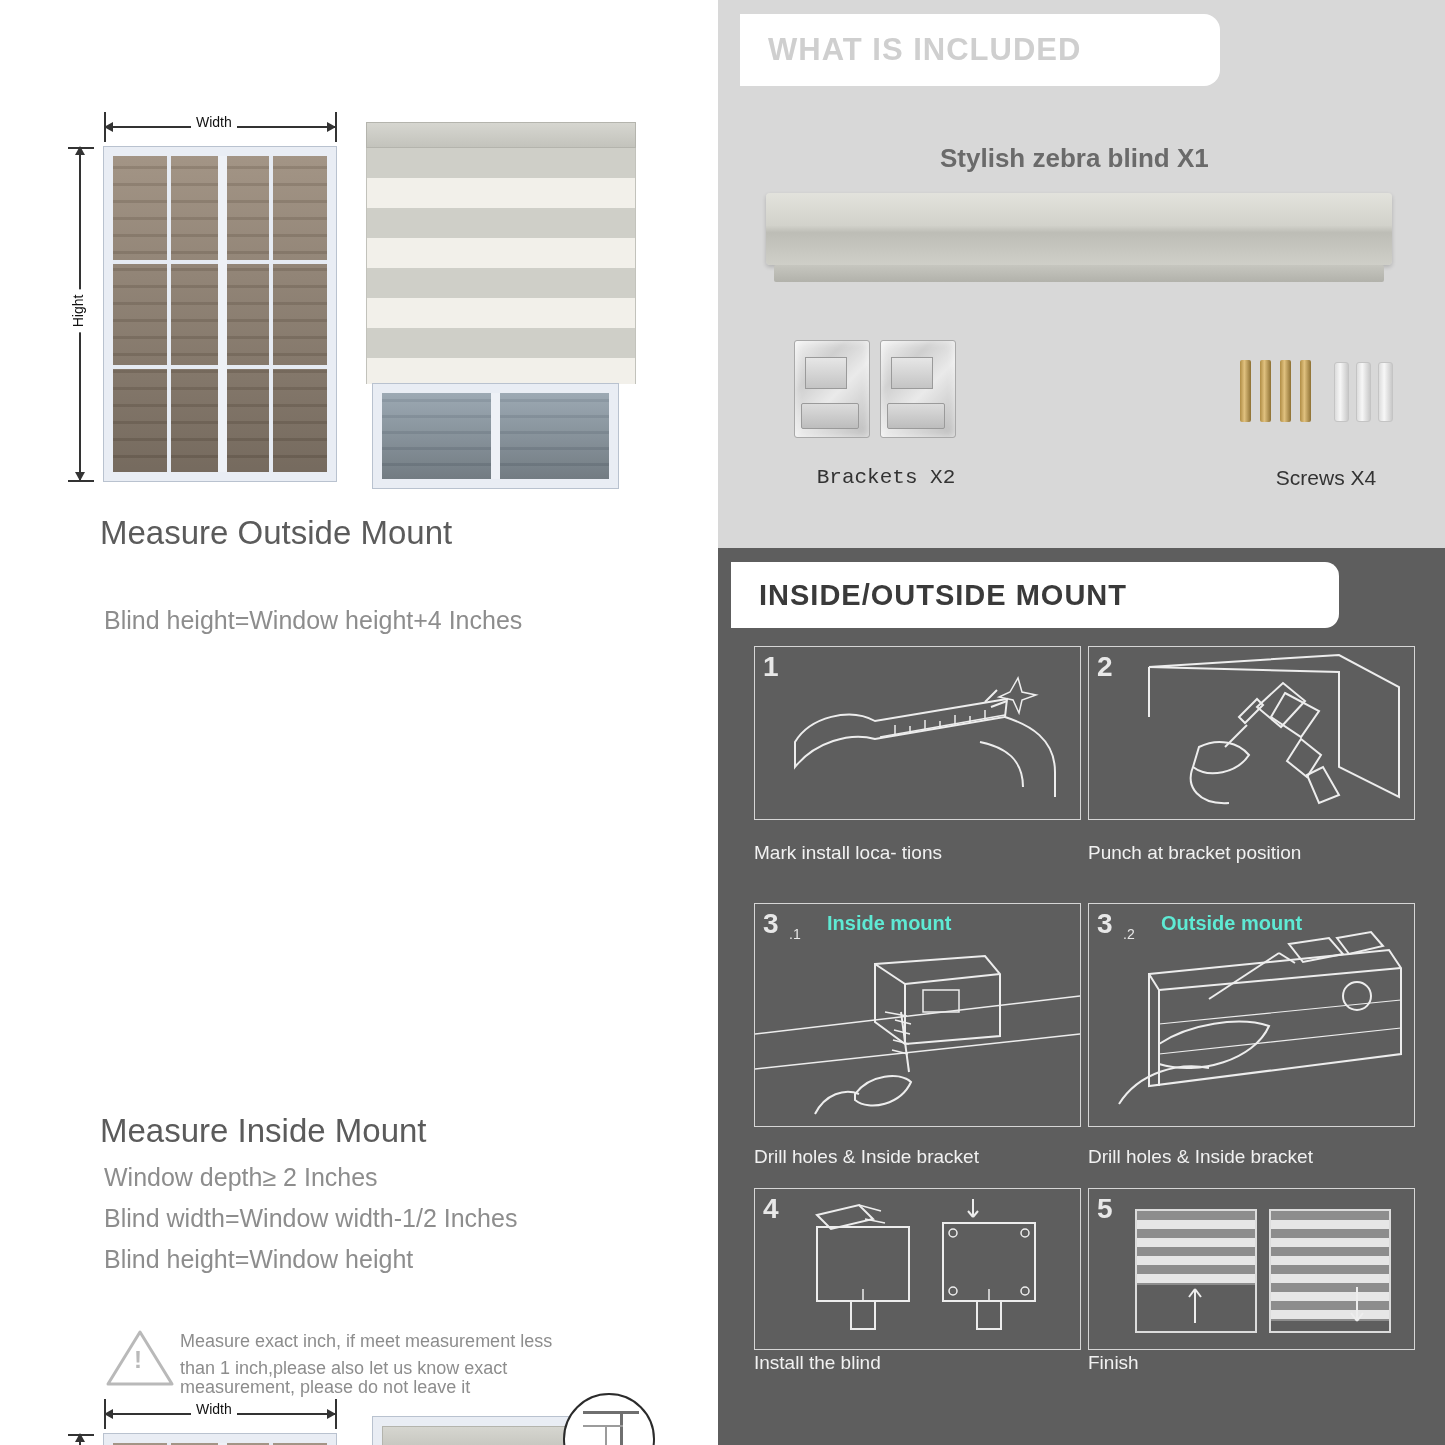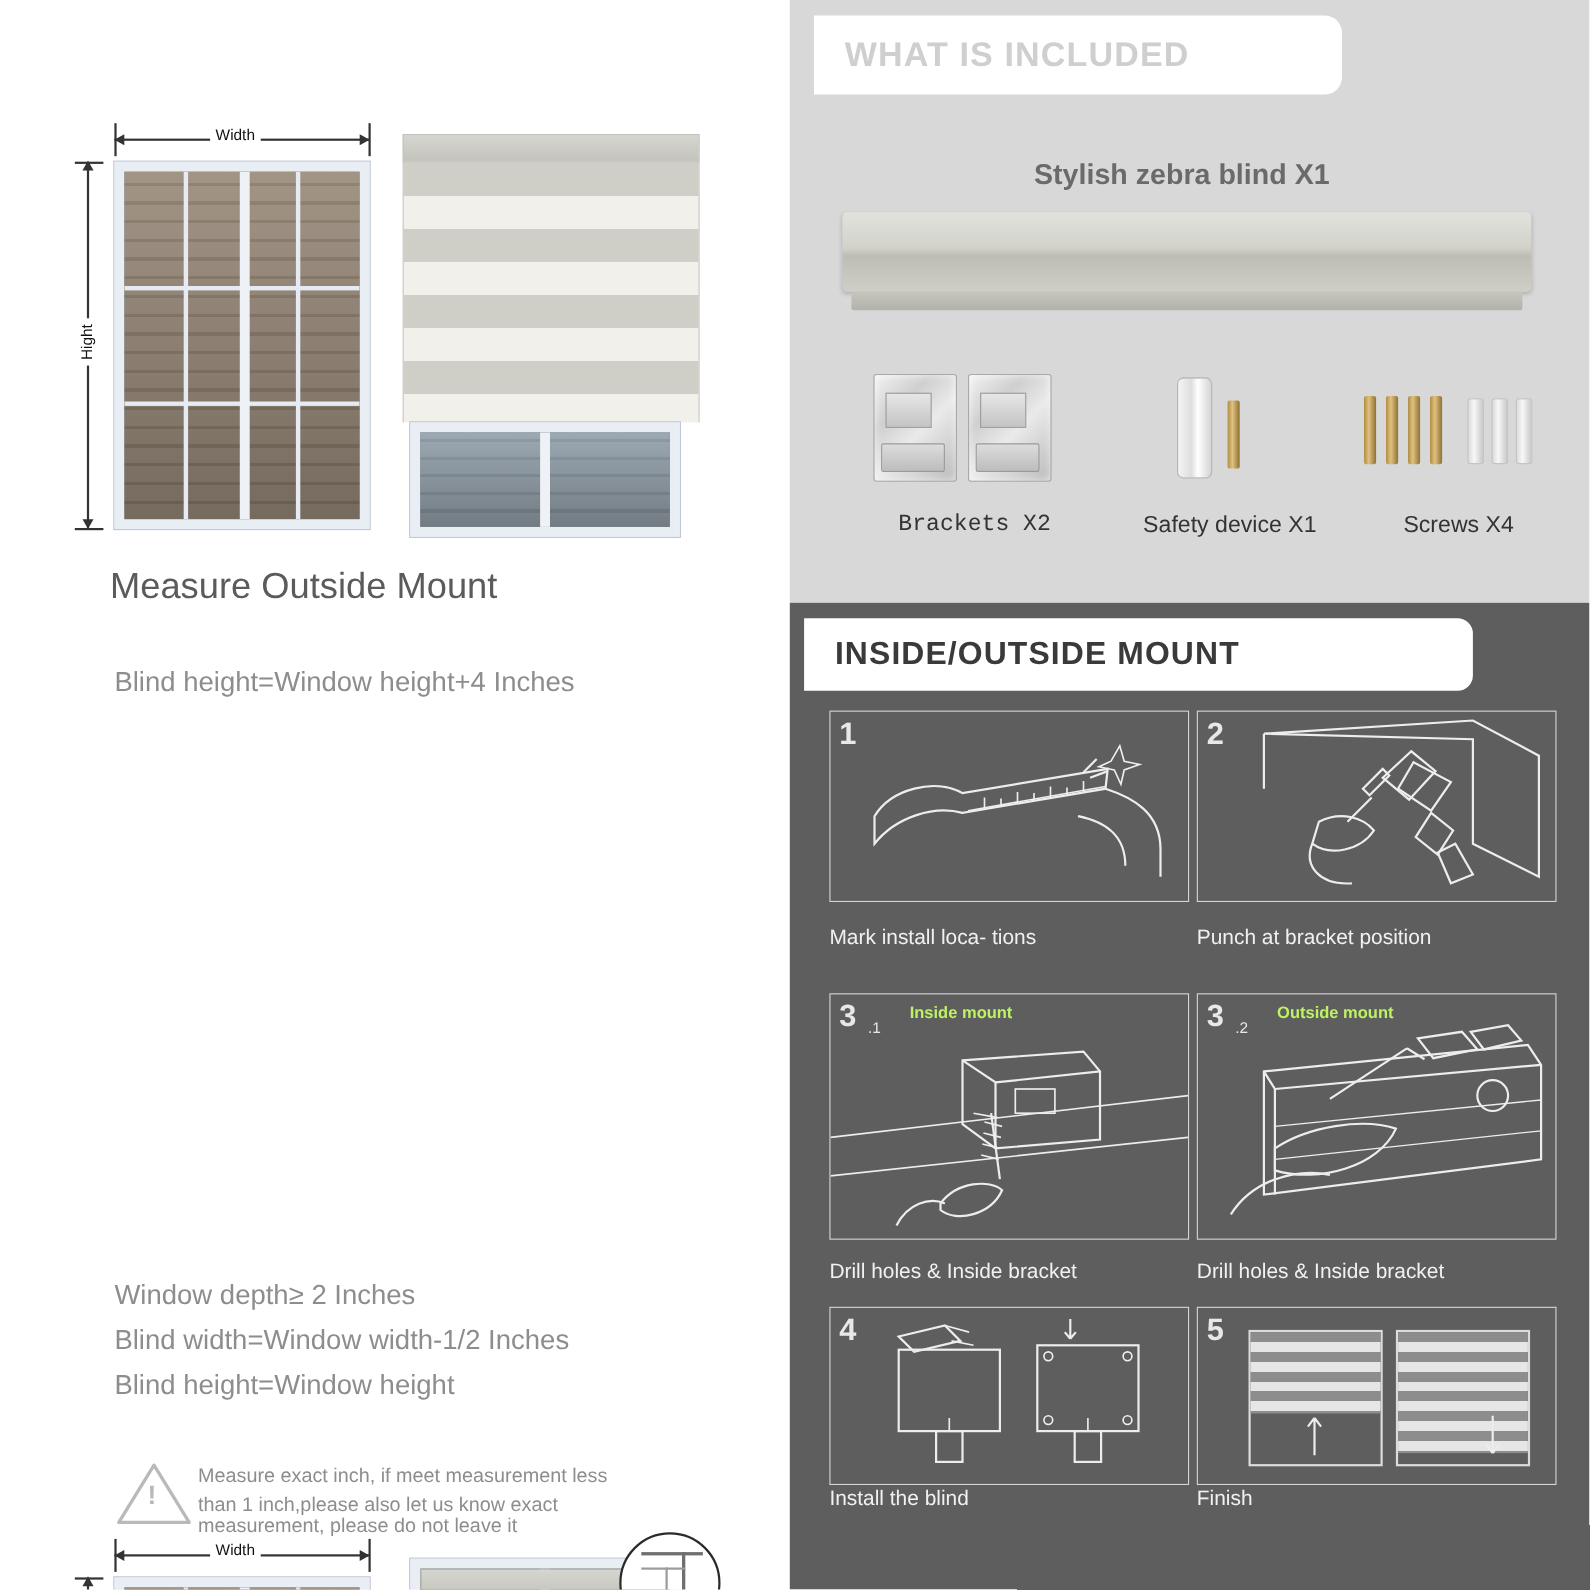--- a/index.html
+++ b/index.html
@@ -107,21 +107,21 @@
 
   
   .right-bottom{position:absolute;left:718px;top:548px;width:727px;height:897px;background:#5e5e5e;}
   .banner.mount-banner{
     left:731px;top:562px;width:608px;height:66px;background:#ffffff;color:#3a3a3a;
     border-radius:0 14px 14px 0;font-size:29px;padding-left:28px;box-sizing:border-box;
   }
   .step{position:absolute;border:1px solid #d6d6d6;background:#5e5e5e;}
   .step-num{position:absolute;left:8px;top:4px;font-size:28px;color:#e8e8e8;font-weight:bold;}
   .step-sub{position:absolute;font-size:14px;color:#e8e8e8;}
-  .step-inline{position:absolute;font-size:15px;color:#bef264;font-weight:bold;}
+  .step-inline{position:absolute;font-size:20px;color:#5eead4;font-weight:bold;}
   .step-cap{position:absolute;font-size:19px;color:#f1f1f1;}
   .sketch{position:absolute;inset:0;}
   .sk-line{position:absolute;background:#e2e2e2;}
 
   .blindmini{position:absolute;border:2px solid #dcdcdc;}
   .blindmini .stripes{position:absolute;inset:0;background:repeating-linear-gradient(180deg,#8d8d8d 0 9px,#e6e6e6 9px 18px);}
 </style>
 </head>
 <body>
 
@@ -209,20 +209,21 @@
 
       <div class="depth-callout" style="left:563px;top:703px;">
         <div class="sk-line" style="left:18px;top:16px;width:56px;height:3px;background:#6f6f6f;"></div>
         <div class="sk-line" style="left:55px;top:16px;width:3px;height:44px;background:#6f6f6f;"></div>
         <div class="sk-line" style="left:18px;top:30px;width:40px;height:2px;background:#9b9b9b;"></div>
         <div class="sk-line" style="left:40px;top:30px;width:2px;height:34px;background:#9b9b9b;"></div>
       </div>
 
     </div>
 
+    <div class="headline" style="left:100px;top:1112px;">Measure Inside Mount</div>
     <div class="subline" style="left:104px;top:1163px;">Window depth≥ 2 Inches</div>
     <div class="subline" style="left:104px;top:1204px;">Blind width=Window width-1/2 Inches</div>
     <div class="subline" style="left:104px;top:1245px;">Blind height=Window height</div>
 
     <div class="warn" style="left:100px;top:1320px;width:560px;height:90px;">
       <svg width="72" height="64" viewBox="0 0 72 64" style="position:absolute;left:4px;top:6px;">
         <polygon points="36,6 68,58 4,58" fill="none" stroke="#b9b9b9" stroke-width="3" stroke-linejoin="round"></polygon>
       </svg>
       <div style="position:absolute;left:34px;top:26px;font-size:24px;color:#b9b9b9;font-weight:bold;">!</div>
       <div class="warn-text" style="left:80px;top:8px;">Measure exact inch, if meet measurement less</div>
@@ -236,25 +237,20 @@
 
     <div class="headrail" style="left:48px;top:193px;width:626px;height:72px;"></div>
     <div class="headrail-lip" style="left:56px;top:265px;width:610px;height:17px;"></div>
 
     <div style="position:absolute;left:58px;top:340px;width:220px;height:170px;">
       <div class="bracket" style="left:18px;top:0;"></div>
       <div class="bracket" style="left:104px;top:0;"></div>
       <div class="part-label" style="left:0;top:126px;width:220px;font-family:Liberation Mono, monospace;">Brackets X2</div>
     </div>
 
-    <div style="position:absolute;left:290px;top:340px;width:220px;height:170px;">
-      <div class="safety" style="left:62px;top:3px;"></div>
-      <div class="screw" style="left:108px;top:24px;"></div>
-      <div class="part-label" style="left:0;top:126px;width:220px;">Safety device X1</div>
-    </div>
 
     <div style="position:absolute;left:498px;top:340px;width:220px;height:170px;">
       <div class="screw" style="left:24px;top:20px;"></div>
       <div class="screw" style="left:44px;top:20px;"></div>
       <div class="screw" style="left:64px;top:20px;"></div>
       <div class="screw" style="left:84px;top:20px;"></div>
       <div class="anchor" style="left:118px;top:22px;"></div>
       <div class="anchor" style="left:140px;top:22px;"></div>
       <div class="anchor" style="left:162px;top:22px;"></div>
       <div class="part-label" style="left:0;top:126px;width:220px;">Screws X4</div>

